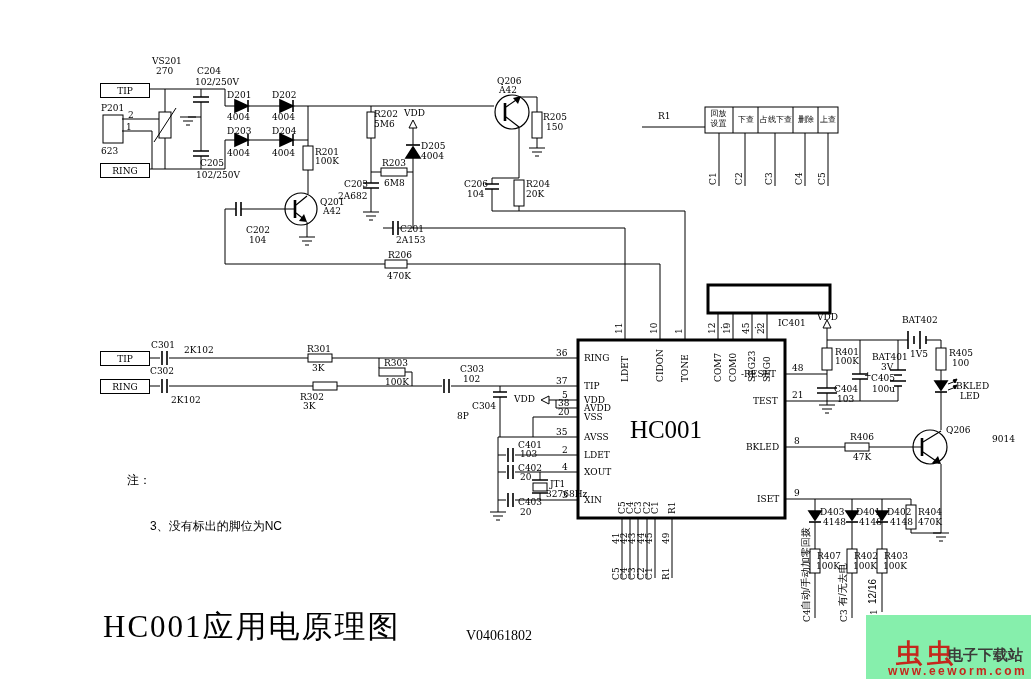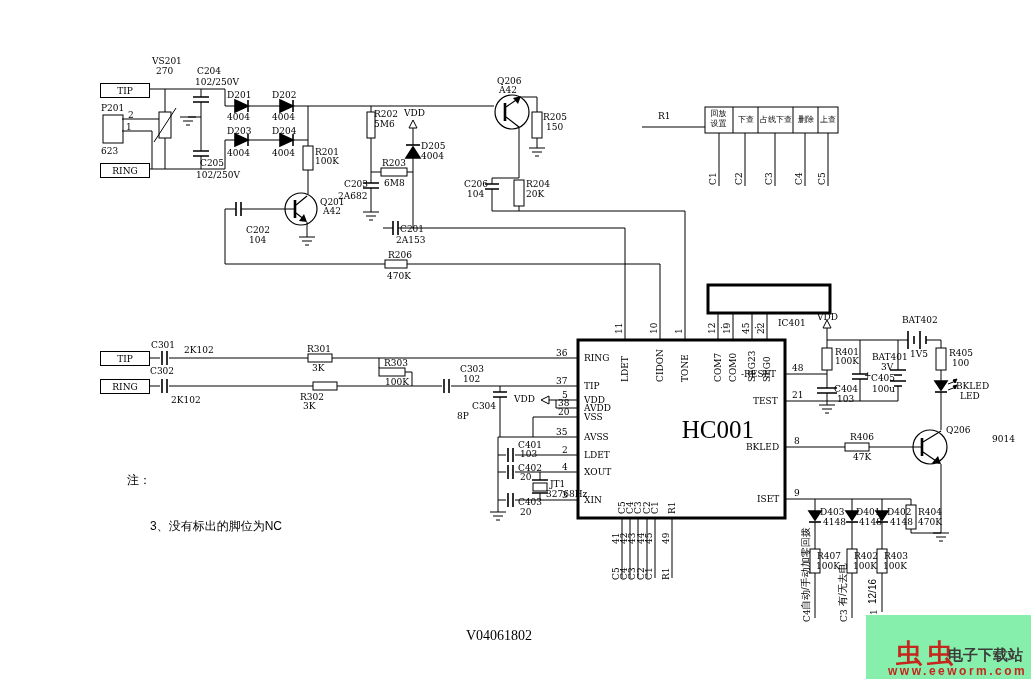--- a/index.html
+++ b/index.html
@@ -7,21 +7,21 @@
   svg{position:absolute;left:0;top:0}
   .lbl{position:absolute;font:9px "DejaVu Serif",serif;color:#000;white-space:nowrap}
   .rot{position:absolute;font:9px "DejaVu Serif",serif;color:#000;white-space:nowrap;height:10px;line-height:10px;transform-origin:0 100%;transform:rotate(-90deg)}
   .rotc{position:absolute;font:10px "Liberation Sans",sans-serif;color:#000;white-space:nowrap;height:12px;line-height:12px;transform-origin:0 100%;transform:rotate(-90deg)}
   .box{position:absolute;border:1px solid #000;font:9px "DejaVu Serif",serif;display:flex;align-items:center;justify-content:center;background:#fff}
   .key{position:absolute;font:8px "Liberation Sans",sans-serif;line-height:10px;text-align:center;color:#000}
   .note{position:absolute;font:12px "Liberation Sans",sans-serif;color:#000;white-space:nowrap}
   #ttl{position:absolute;left:103px;top:606px;font:31px "Liberation Serif",serif;letter-spacing:2px;color:#000}
   #ver{position:absolute;left:466px;top:628px;font:14px "Liberation Serif",serif;color:#000}
   #digits{position:absolute;left:710px;top:286px;width:118px;height:26px;display:flex;align-items:center;justify-content:center;font:bold 22px "DejaVu Sans Mono",monospace;letter-spacing:1px;color:#000}
-  #icname{position:absolute;left:578px;top:416px;width:176px;text-align:right;font:25px "Liberation Serif",serif;color:#000}
+  #icname{position:absolute;left:578px;top:416px;width:176px;text-align:center;font:25px "Liberation Serif",serif;color:#000}
   #wm{position:absolute;left:866px;top:615px;width:165px;height:64px;background:#86efac}
   #wm .brand{position:absolute;left:30px;top:21px;font:bold 26px "Liberation Sans",sans-serif;letter-spacing:5px}
   #wm .site{position:absolute;left:82px;top:31px;font:bold 15px "Liberation Sans",sans-serif}
   #wm .url{position:absolute;left:22px;top:49px;font:bold 12px "Liberation Sans",sans-serif;letter-spacing:2.5px}
 </style>
 </head>
 <body>
 
 <div id="sheet">
 
@@ -396,20 +396,21 @@
 <span class="rotc" style="left:812px;top:598px">自动/手动加零回拨</span>
 <span class="rot" style="left:812px;top:612px">C4</span>
 <span class="rotc" style="left:849px;top:594px">有/无去电</span>
 <span class="rot" style="left:849px;top:612px">C3</span>
 <span class="rotc" style="left:879px;top:592px">12/16</span>
 <span class="rot" style="left:879px;top:612px">C1</span>
 
 <span class="note" style="left:127px;top:472px">注：</span>
 <span class="note" style="left:150px;top:518px">3、没有标出的脚位为NC</span>
 
+<div id="ttl">HC001应用电原理图</div>
 <div id="ver">V04061802</div>
 
 <div id="wm">
   <span class="brand" style="color:#c5271c">虫虫</span>
   <span class="site" style="color:#3b3b39">电子下载站</span>
   <span class="url" style="color:#c5271c">www.eeworm.com</span>
 </div>
 
 </div>
 

